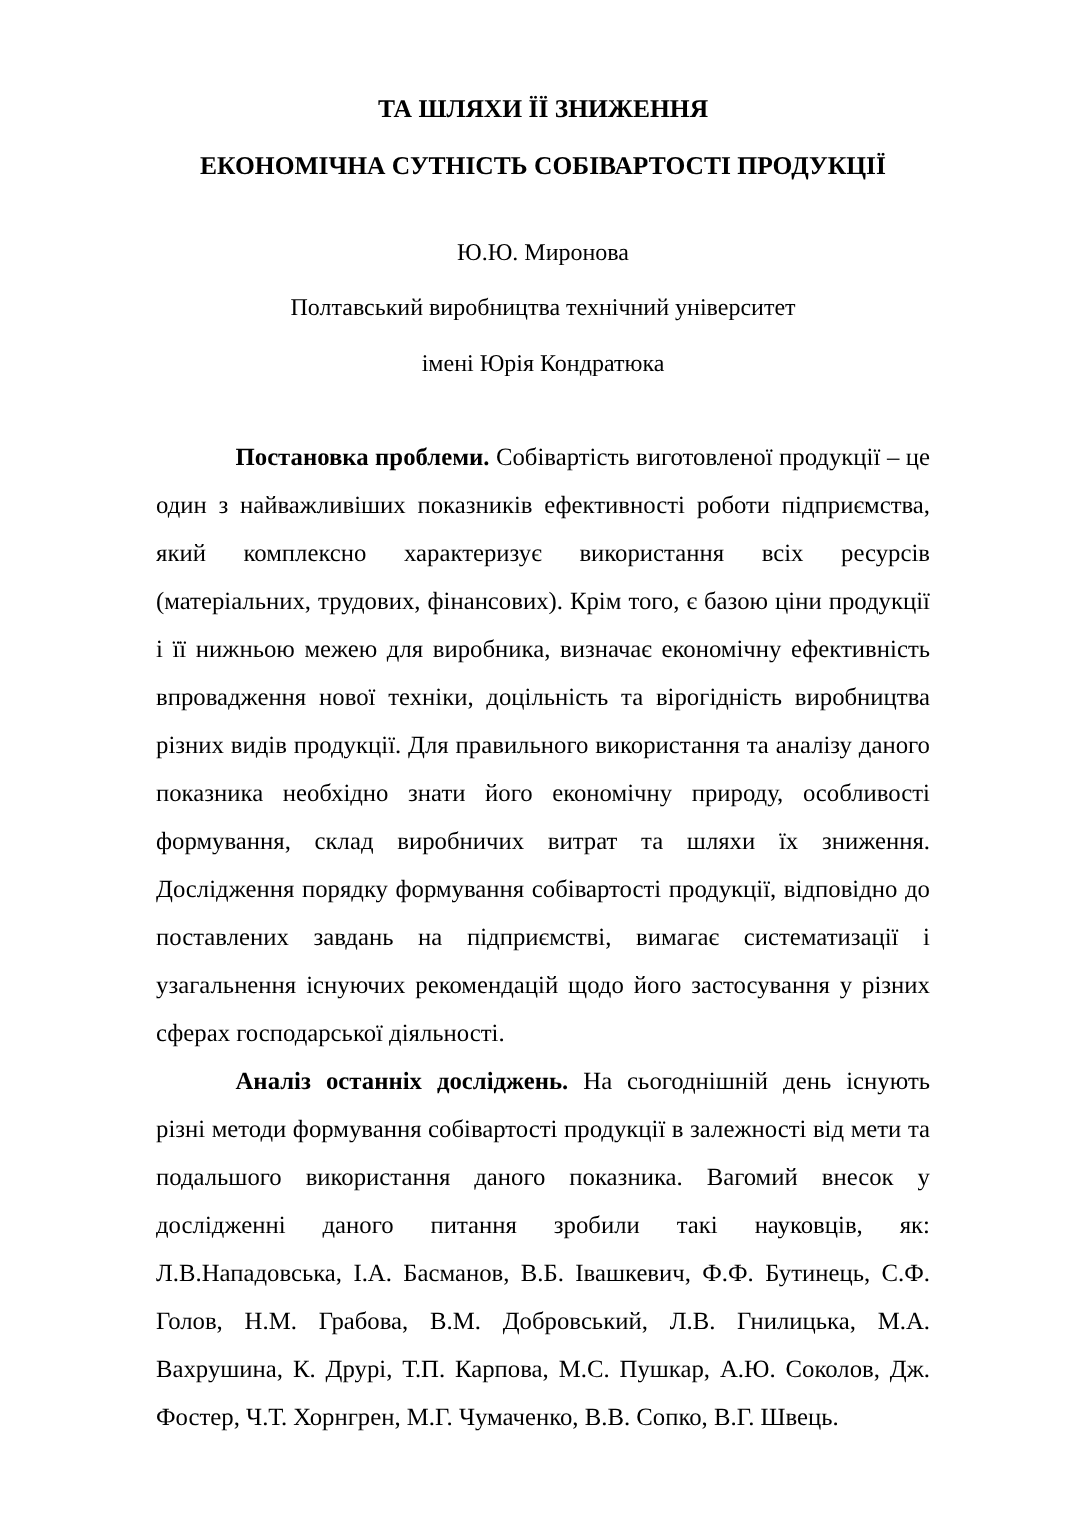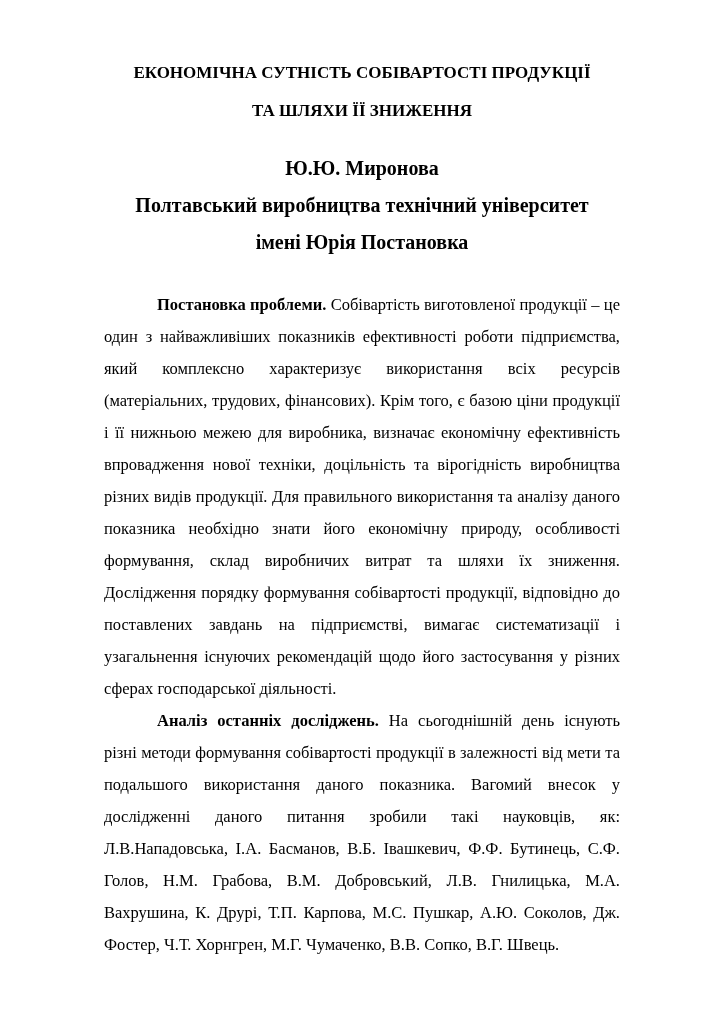--- a/index.html
+++ b/index.html
@@ -23,50 +23,50 @@
       text-align: center;
       font-weight: bold;
       font-size: 17px;
       line-height: 38px;
     }
     .title .title-line {
       display: block;
     }
     .byline {
       text-align: center;
-      font-weight: bold;
-      font-size: 20px;
+      font-weight: normal;
+      font-size: 16px;
       line-height: 37px;
       margin: 0 0 28px 0;
     }
     .para {
       margin: 0;
       text-align: justify;
       text-indent: 37px;
       line-height: 32px;
     }
     .lead {
       font-weight: bold;
       margin-left: 16px;
     }
   </style>
 </head>
 <body>
 
 <div class="page">
 
   <h1 class="title">
+    <span class="title-line">ТА ШЛЯХИ ЇЇ ЗНИЖЕННЯ</span>
     <span class="title-line">ЕКОНОМІЧНА СУТНІСТЬ СОБІВАРТОСТІ ПРОДУКЦІЇ</span>
-    <span class="title-line">ТА ШЛЯХИ ЇЇ ЗНИЖЕННЯ</span>
   </h1>
 
   <div class="byline">
     <div>Ю.Ю. Миронова</div>
     <div>Полтавський виробництва технічний університет</div>
-    <div>імені Юрія Постановка</div>
+    <div>імені Юрія Кондратюка</div>
   </div>
 
   <p class="para">
     <span class="lead">Постановка проблеми.</span><span> Собівартість виготовленої продукції – це один з найважливіших показників ефективності роботи підприємства, який комплексно характеризує використання всіх ресурсів (матеріальних, трудових, фінансових). Крім того, є базою ціни продукції і її нижньою межею для виробника, визначає економічну ефективність впровадження нової техніки, доцільність та вірогідність виробництва різних видів продукції. Для правильного використання та аналізу даного показника необхідно знати його економічну природу, особливості формування, склад виробничих витрат та шляхи їх зниження. Дослідження порядку формування собівартості продукції, відповідно до поставлених завдань на підприємстві, вимагає систематизації і узагальнення існуючих рекомендацій щодо його застосування у різних сферах господарської діяльності.</span>
   </p>
 
   <p class="para">
     <span class="lead">Аналіз останніх досліджень.</span><span> На сьогоднішній день існують різні методи формування собівартості продукції в залежності від мети та подальшого використання даного показника. Вагомий внесок у дослідженні даного питання зробили такі науковців, як: Л.В.Нападовська, І.А. Басманов, В.Б. Івашкевич, Ф.Ф. Бутинець, С.Ф. Голов, Н.М. Грабова, В.М. Добровський, Л.В. Гнилицька, М.А. Вахрушина, К. Друрі, Т.П. Карпова, М.С. Пушкар, А.Ю. Соколов, Дж. Фостер, Ч.Т. Хорнгрен, М.Г. Чумаченко, В.В. Сопко, В.Г. Швець.</span>
   </p>
 

